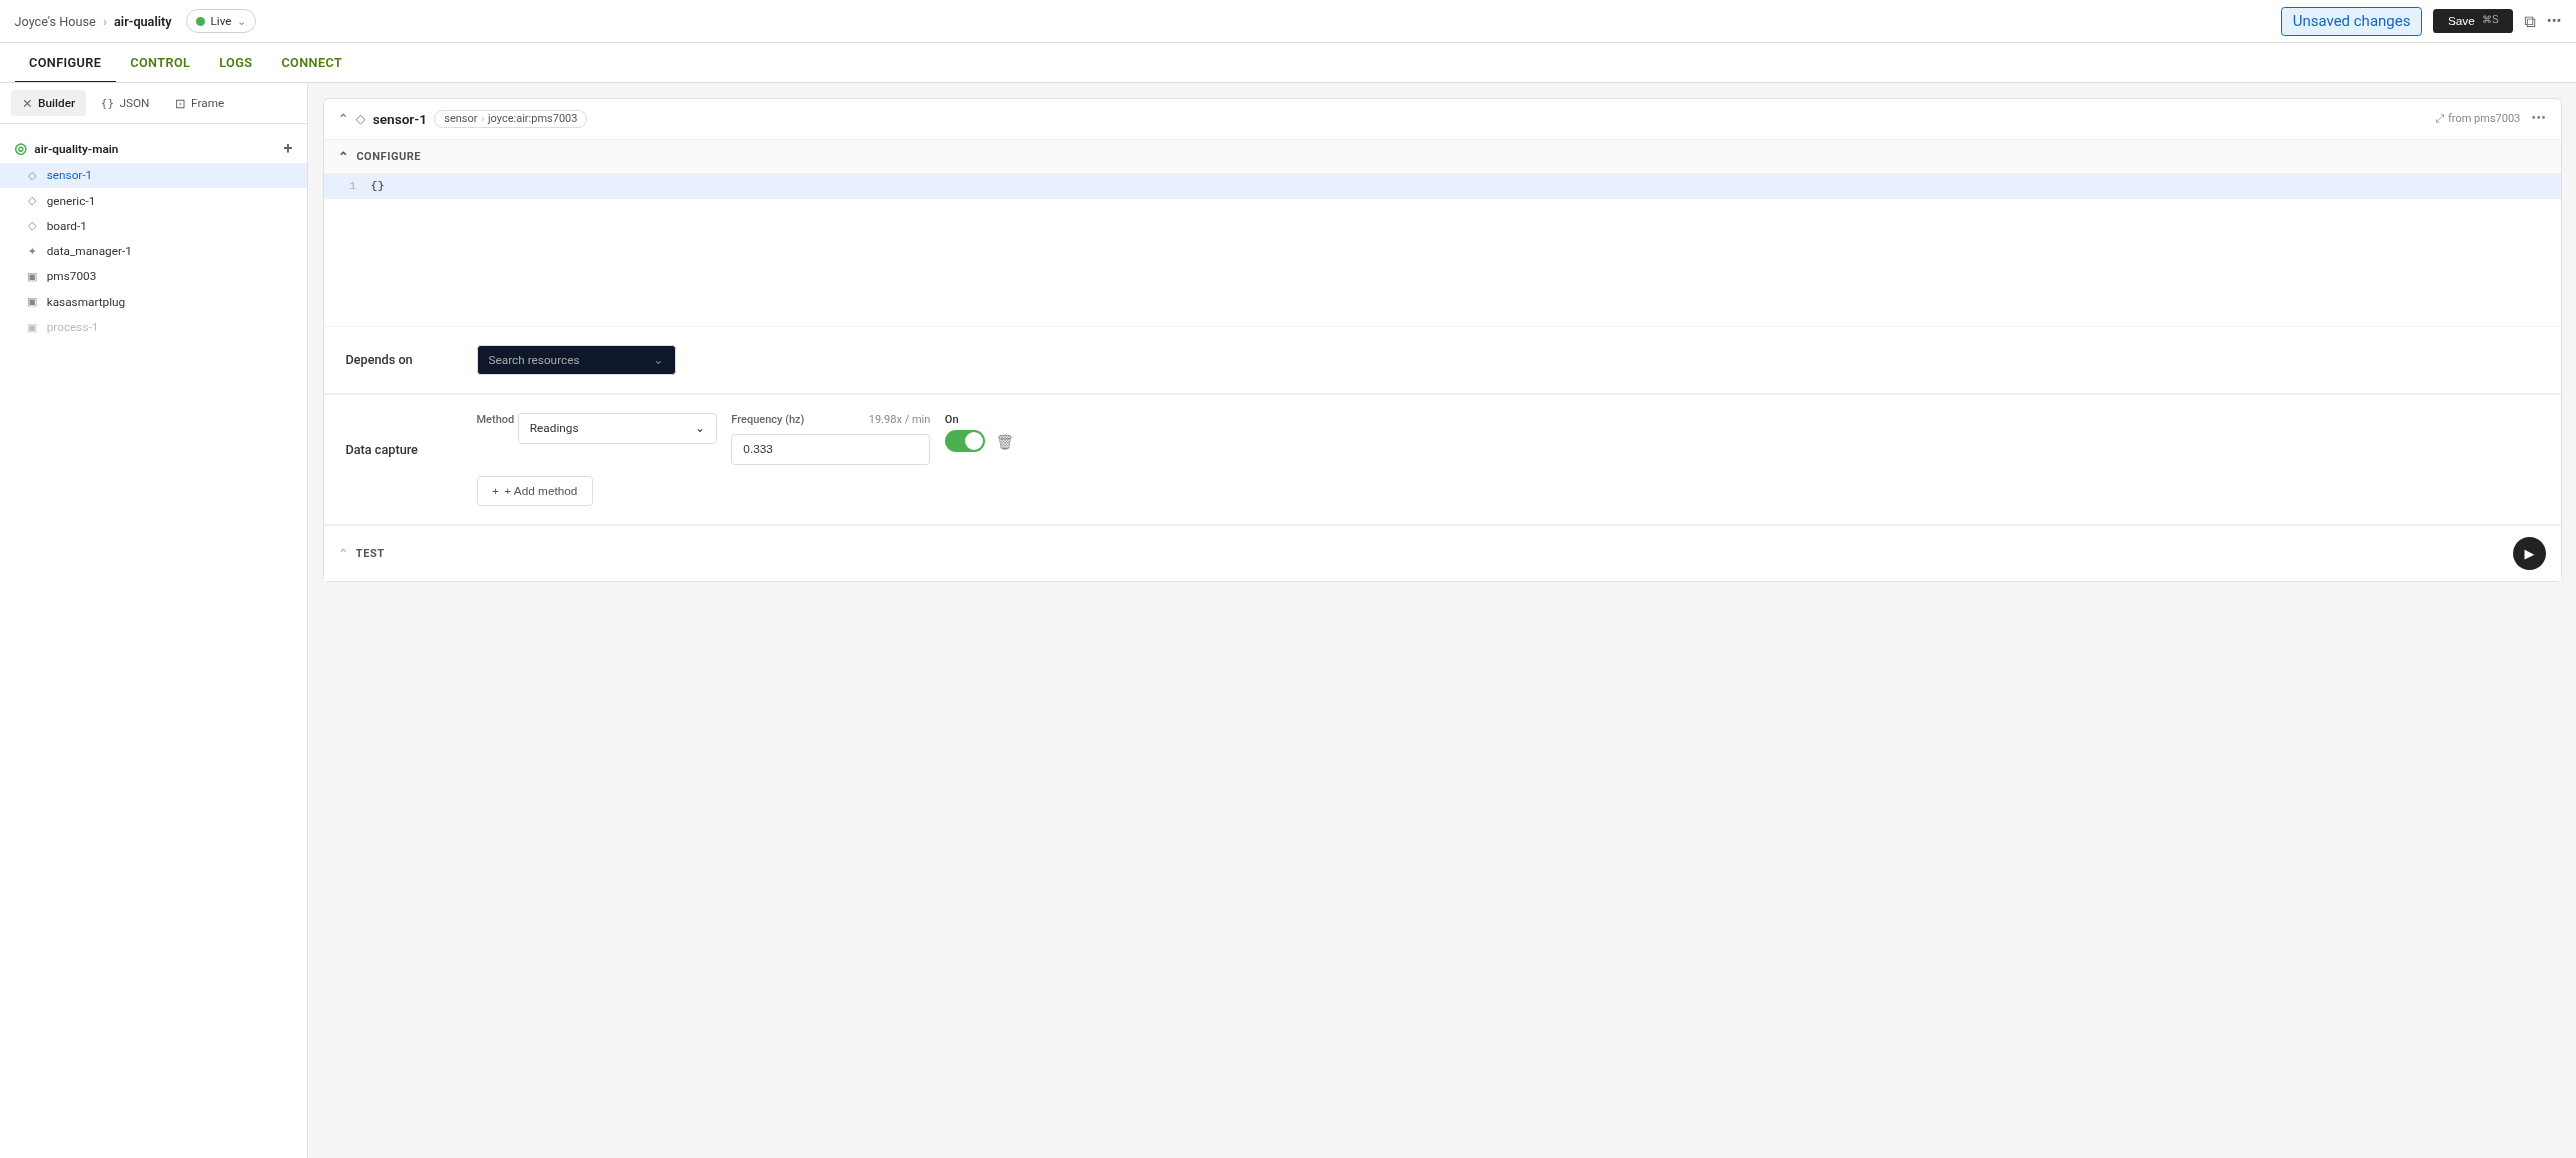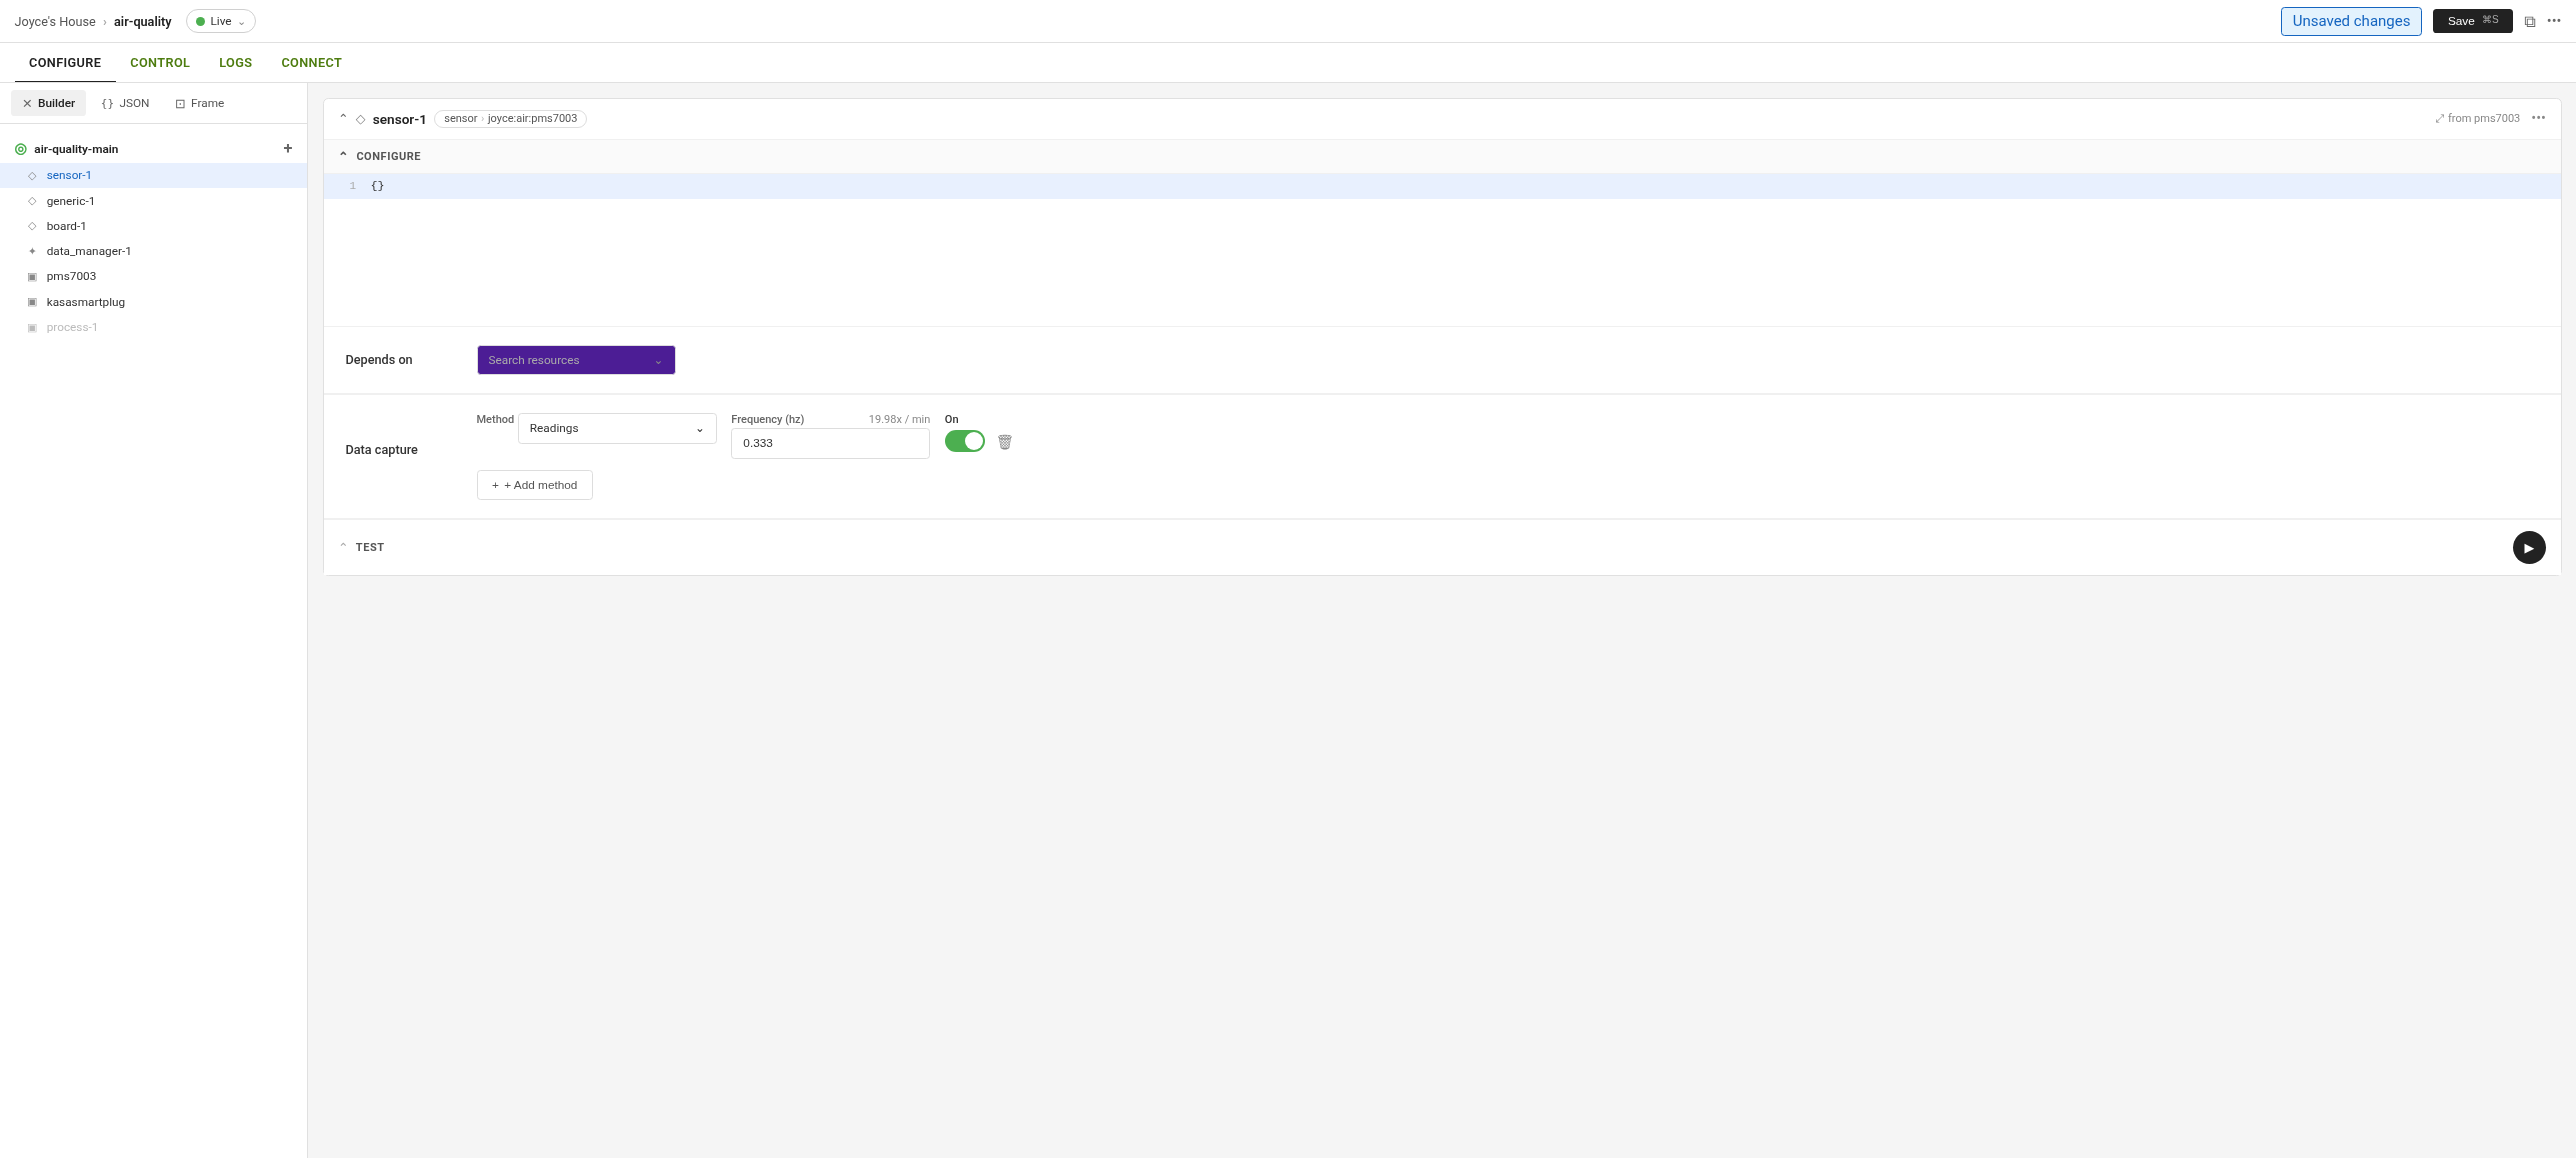--- a/index.html
+++ b/index.html
@@ -326,21 +326,21 @@
       min-width: 109px;
       padding-top: 7.2px;
     }
     .search-dropdown {
       display: flex;
       align-items: center;
       justify-content: space-between;
       padding: 7.2px 11px;
       border: 0.9px solid #ddd;
       border-radius: 3.6px;
-      background: #4c1d95;
+      background: #0f172a;
       min-width: 199px;
       cursor: pointer;
       font-size: 11.8px;
       color: #aaa;
     }
     .search-dropdown .chevron {
       color: #888;
     }
 
     
@@ -389,21 +389,21 @@
       border-radius: 3.6px;
       background: #fff;
       min-width: 199px;
       cursor: pointer;
       font-size: 11.8px;
       color: #333;
     }
     .frequency-group {
       display: flex;
       flex-direction: column;
-      gap: 2px;
+      gap: 8px;
       justify-content: center;
     }
     .frequency-header {
       display: flex;
       align-items: center;
       justify-content: space-between;
       gap: 36px;
     }
     .frequency-rate {
       font-size: 11px;

